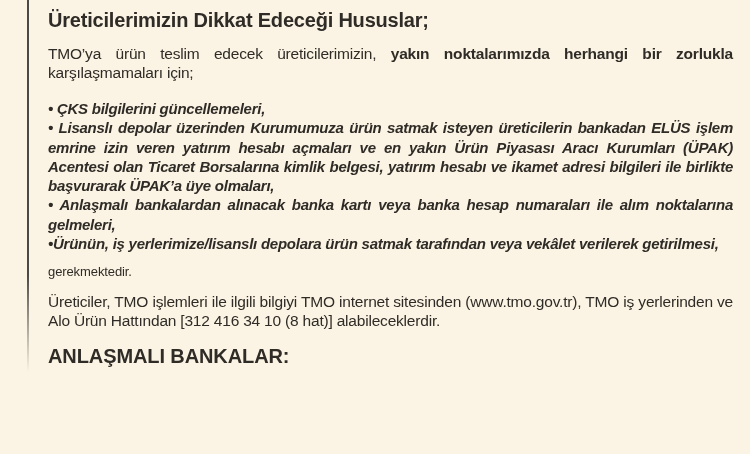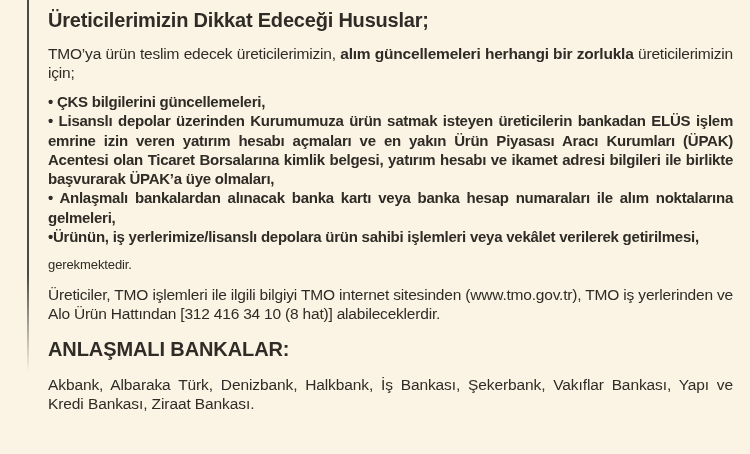--- a/index.html
+++ b/index.html
@@ -40,21 +40,22 @@
   p { margin: 0; }
   .intro {
     margin-top: 14px;
     font-size: 15.5px;
     line-height: 18.5px;
     text-align: justify;
     letter-spacing: -0.2px;
   }
   .intro .bold { font-weight: bold; }
   .bullets {
-    margin-top: 10px;
+    margin-top: 17px;
+    font-style: italic;
   }
   .bullet {
     font-weight: bold;
     font-size: 15px;
     line-height: 19.3px;
     text-align: justify;
     letter-spacing: -0.25px;
   }
   .closing {
     margin-top: 9px;
@@ -86,30 +87,29 @@
 </style>
 </head>
 <body>
 
 <div class="left-rule"></div>
 
 <div class="content">
 
   <h1 class="page-title">Üreticilerimizin Dikkat Edeceği Hususlar;</h1>
 
-  <p class="intro"><span>TMO’ya ürün teslim edecek üreticilerimizin, </span><span class="bold">alım güncellemeleri herhangi bir zorlukla</span><span> üreticilerimizin için;</span></p>
+  <p class="intro"><span>TMO’ya ürün teslim edecek üreticilerimizin, </span><span class="bold">yakın noktalarımızda herhangi bir zorlukla</span><span> karşılaşmamaları için;</span></p>
 
   <div class="bullets">
     <p class="bullet"><span>• </span><span>ÇKS bilgilerini güncellemeleri,</span></p>
     <p class="bullet"><span>• </span><span>Lisanslı depolar üzerinden Kurumumuza ürün satmak isteyen üreticilerin bankadan ELÜS işlem emrine izin veren yatırım hesabı açmaları ve en yakın Ürün Piyasası Aracı Kurumları (ÜPAK) Acentesi olan Ticaret Borsalarına kimlik belgesi, yatırım hesabı ve ikamet adresi bilgileri ile birlikte başvurarak ÜPAK’a üye olmaları,</span></p>
     <p class="bullet"><span>• </span><span>Anlaşmalı bankalardan alınacak banka kartı veya banka hesap numaraları ile alım noktalarına gelmeleri,</span></p>
-    <p class="bullet"><span>•</span><span>Ürünün, iş yerlerimize/lisanslı depolara ürün sahibi işlemleri veya vekâlet verilerek getirilmesi,</span></p>
+    <p class="bullet"><span>•</span><span>Ürünün, iş yerlerimize/lisanslı depolara ürün satmak tarafından veya vekâlet verilerek getirilmesi,</span></p>
   </div>
 
   <p class="closing">gerekmektedir.</p>
 
   <p class="info">Üreticiler, TMO işlemleri ile ilgili bilgiyi TMO internet sitesinden (www.tmo.gov.tr), TMO iş yerlerinden ve Alo Ürün Hattından [312 416 34 10 (8 hat)] alabileceklerdir.</p>
 
   <h2 class="banks-heading">ANLAŞMALI BANKALAR:</h2>
 
-  <p class="banks-list">Akbank, Albaraka Türk, Denizbank, Halkbank, İş Bankası, Şekerbank, Vakıflar Bankası, Yapı ve Kredi Bankası, Ziraat Bankası.</p>
 
 </div>
 
 </body></html>

